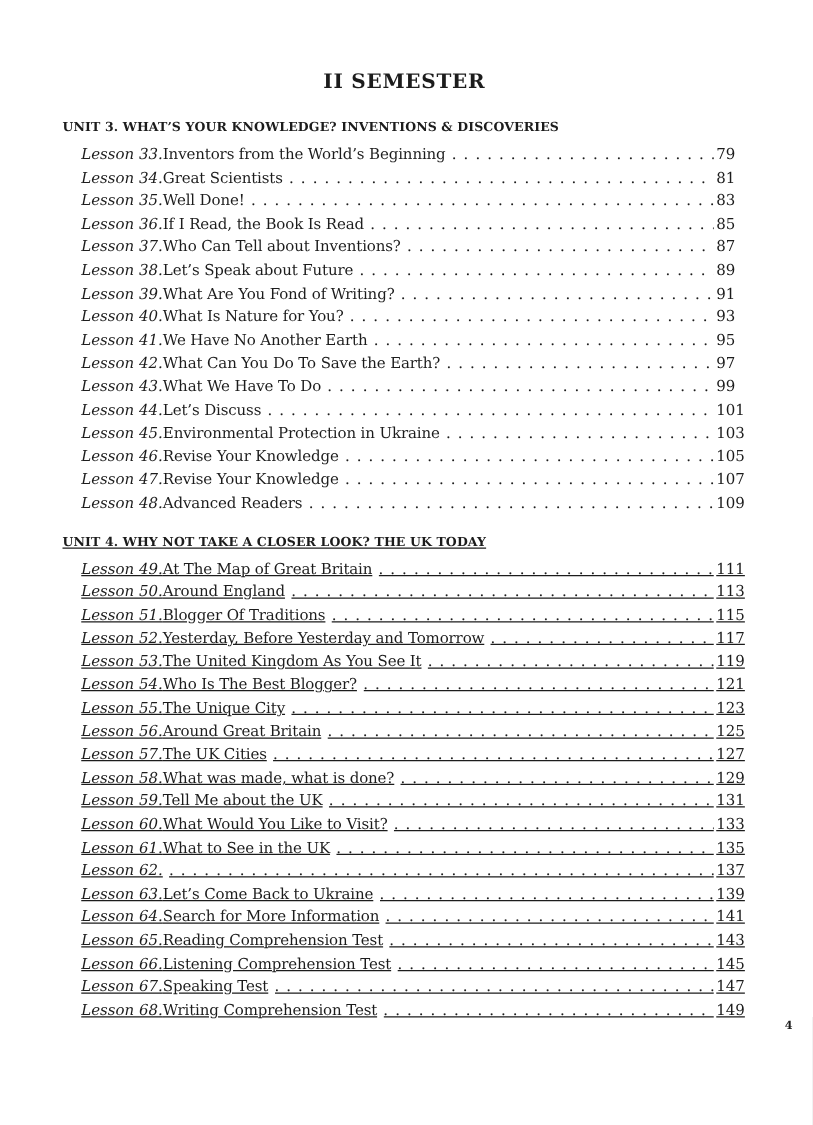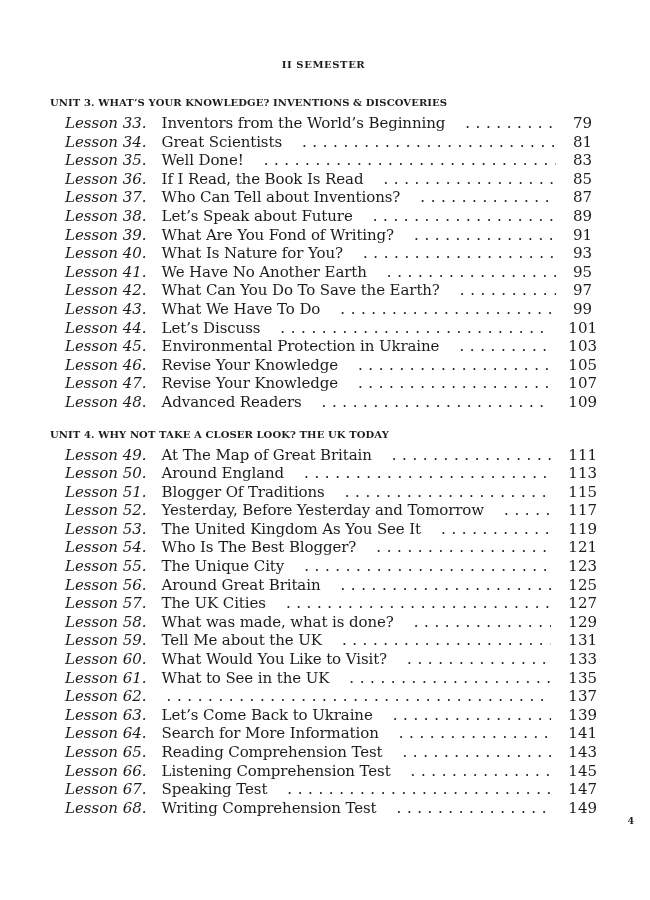--- a/index.html
+++ b/index.html
@@ -11,42 +11,41 @@
     background: #ffffff;
     position: relative;
     overflow: hidden;
     font-family: "DejaVu Serif", serif;
     color: #1c1c1c;
     padding: 58px 53px 0 50px;
   }
   .semester-header {
     text-align: center;
     font-weight: bold;
-    font-size: 10px;
+    font-size: 16px;
     line-height: 14px;
     letter-spacing: 0.6px;
     margin-bottom: 24px;
   }
-  .unit + .unit { margin-top: 11px; }
+  .unit + .unit { margin-top: 11px; text-decoration: underline; }
   .unit-title {
     font-weight: bold;
     font-size: 10px;
     line-height: 14px;
     letter-spacing: 0.1px;
     margin-bottom: 4px;
     white-space: nowrap;
     margin-top: 16px;
   }
   .lesson-row {
     display: flex;
     align-items: baseline;
     line-height: 18.6px;
-    font-size: 15px;
+    font-size: 12px;
     padding-left: 15px;
-    gap: 15px;
   }
   .lesson-label {
     font-style: italic;
     flex: 0 0 52px;
     white-space: nowrap;
   }
   .lesson-title {
     white-space: nowrap;
     letter-spacing: -0.1px;
     flex: 0 0 auto;

